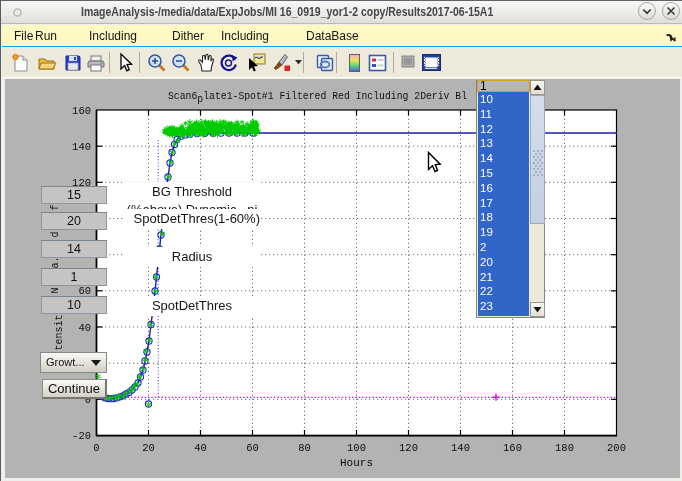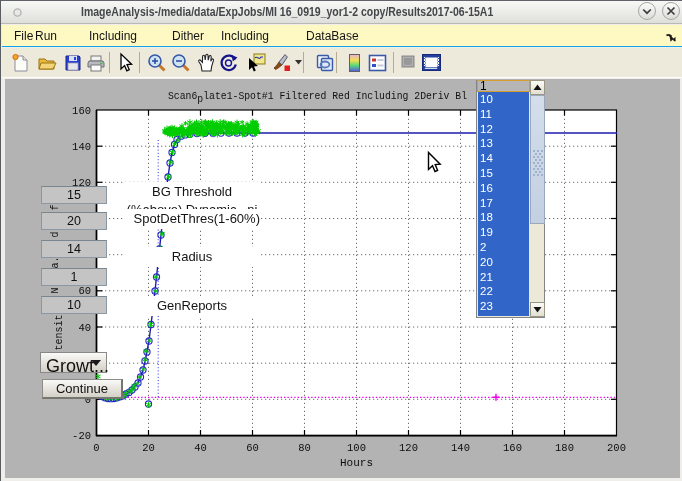--- a/index.html
+++ b/index.html
@@ -11,22 +11,22 @@
 .mi{position:absolute;top:4px}
 #toolbar{left:1px;top:48px;width:680px;height:30px;background:#eeeadb;border-bottom:1px solid #fdfdfc}
 .sep{position:absolute;top:4px;width:1px;height:21px;background:#b3ab92}
 #canvas{left:4px;top:79px;width:675px;height:399px;background:#b3b3b3}
 #plotw{left:96px;top:110px;width:520px;height:326px;background:#fff}
 #ptitle{left:167px;top:91px;font-family:"Liberation Mono",monospace;font-size:10px;color:#111;white-space:nowrap;transform:scaleX(0.977);transform-origin:0 0}
 #ptitle sub{font-size:10px;vertical-align:-3px}
 .ebox{left:40px;width:66px;height:18px;background:#c4c4c4;border:1px solid #8b97a2;border-top-color:#79858f;color:#101010;font-size:12.5px;text-align:center;line-height:16px}
 .gbtn{left:123px;width:136px;height:20px;background:#ffffff;color:#141414;font-size:13px;text-align:center;line-height:19px;white-space:nowrap}
 .rot{font-family:"Liberation Mono",monospace;font-size:10px;color:#111;transform:rotate(-90deg);white-space:nowrap}
-#growt{left:39px;top:352px;width:67px;height:21px;background:linear-gradient(#fafaf8,#e8e6e0 45%,#d2cfc6);border:1px solid #888;color:#111;font-size:18px}
-#cont{left:41px;top:379px;width:81px;height:20px;background:linear-gradient(#fafaf8,#e9e7e1 45%,#d3d0c7);border:1px solid #8c8c88;border-right:2px solid #77756f;border-bottom:2px solid #77756f;color:#111;font-size:13px;text-align:center;line-height:17px}
+#growt{left:39px;top:352px;width:67px;height:21px;background:linear-gradient(#fafaf8,#e8e6e0 45%,#d2cfc6);border:1px solid #888;color:#111;font-size:11px}
+#cont{left:41px;top:379px;width:65px;height:20px;background:linear-gradient(#fafaf8,#e9e7e1 45%,#d3d0c7);border:1px solid #8c8c88;border-right:2px solid #77756f;border-bottom:2px solid #77756f;color:#111;font-size:13px;text-align:center;line-height:17px}
 #ddpanel{left:475px;top:80px;width:69px;height:238px;background:#ece9d8;border:1px solid #848484;border-top:none}
 #dd1{left:0px;top:0px;width:53px;height:12px;background:#b6b6b6;border:1.5px solid #d89b2e;font-size:12px;line-height:10px;padding-left:2px;color:#000}
 #ddlist{left:1px;top:12px;width:51px;height:224px;background:#3166c8;color:#fff;font-size:11.5px;line-height:14.8px;padding-left:2px;overflow:hidden}
 .sbtn{left:53px;width:15px;height:15px;background:linear-gradient(#fafaf6,#e2dfd2);border:1px solid #9a9686}
 #thumb{left:53px;top:15px;width:15px;height:129px;background:linear-gradient(#d4deeb,#c3d0e2);border:1px solid #9aa8bc}
 svg{display:block}
 </style></head><body>
 <div id="win">
  <div class="abs" id="titlebar"></div>
  <svg class="abs" style="left:12px;top:8px" width="9" height="9">
@@ -635,21 +635,21 @@
  <div class="abs rot" style="left:44px;top:202px;width:20px;text-align:center">f</div>
  <div class="abs gbtn" style="top:201px;height:12px;line-height:18px;overflow:hidden">(%above) Dynamic&nbsp;&nbsp;&nbsp;ni</div>
  <div class="abs ebox" style="top:186px">15</div>
  <div class="abs ebox" style="top:212px">20</div>
  <div class="abs ebox" style="top:240px">14</div>
  <div class="abs ebox" style="top:268px">1</div>
  <div class="abs ebox" style="top:296px">10</div>
  <div class="abs gbtn" style="top:182px">BG Threshold</div>
  <div class="abs gbtn" style="top:209px;text-align:right;padding-left:6px">SpotDetThres(1-60%)</div>
  <div class="abs gbtn" style="top:247px">Radius</div>
- <div class="abs gbtn" style="top:296px">GenReports</div>
+ <div class="abs gbtn" style="top:296px">SpotDetThres</div>
  <div class="abs" id="growt">
       <span class="abs" style="left:5px;top:3px">Growt...</span>
    <svg class="abs" style="left:46px;top:0" width="19" height="19">
         <path d="M4,7 L14,7 L9,13 Z" fill="#1a1a1a"></path>
       </svg>
  </div>
  <div class="abs" id="cont">Continue</div>
  <div class="abs" id="ddpanel">
   <div class="abs" id="dd1">1</div>
   <div class="abs" id="ddlist">10<br>11<br>12<br>13<br>14<br>15<br>16<br>17<br>18<br>19<br>2<br>20<br>21<br>22<br>23</div>

